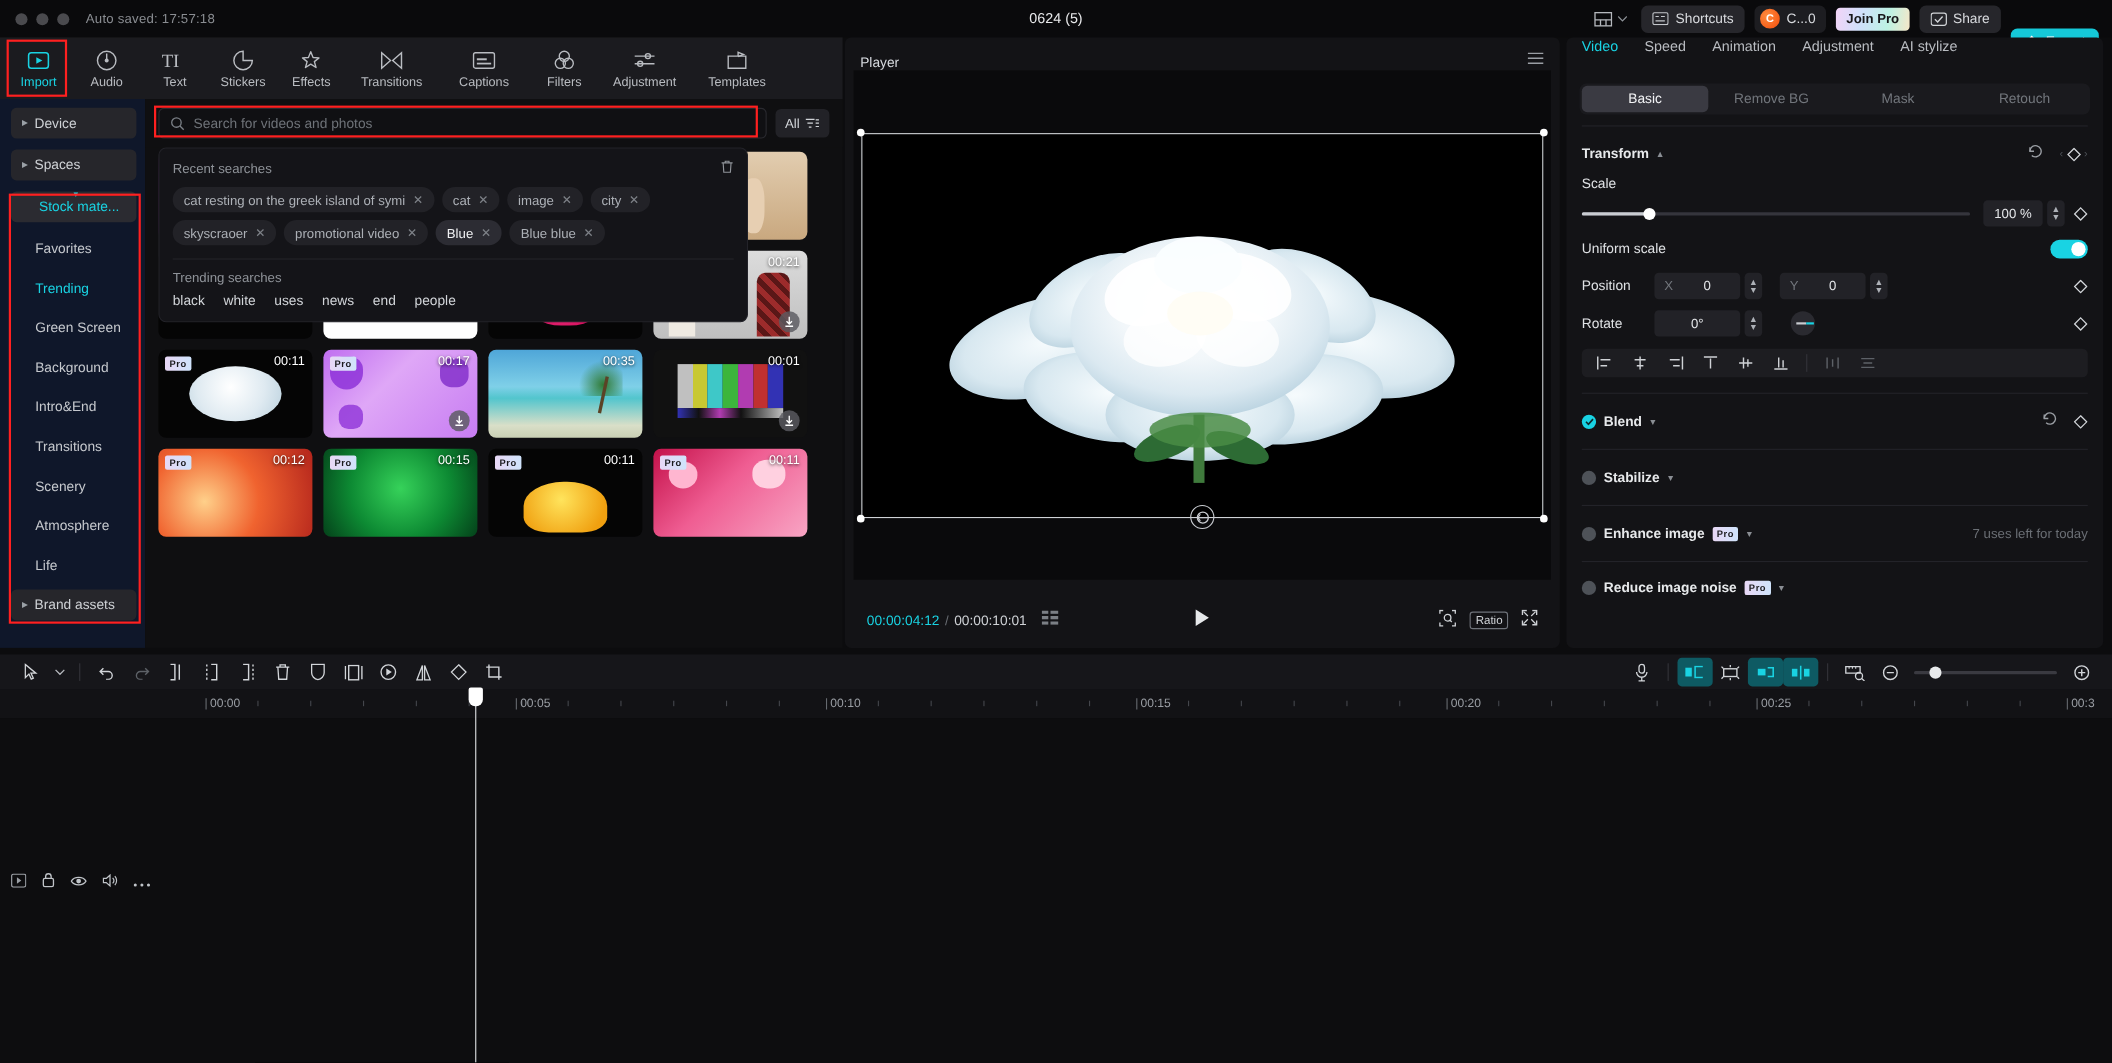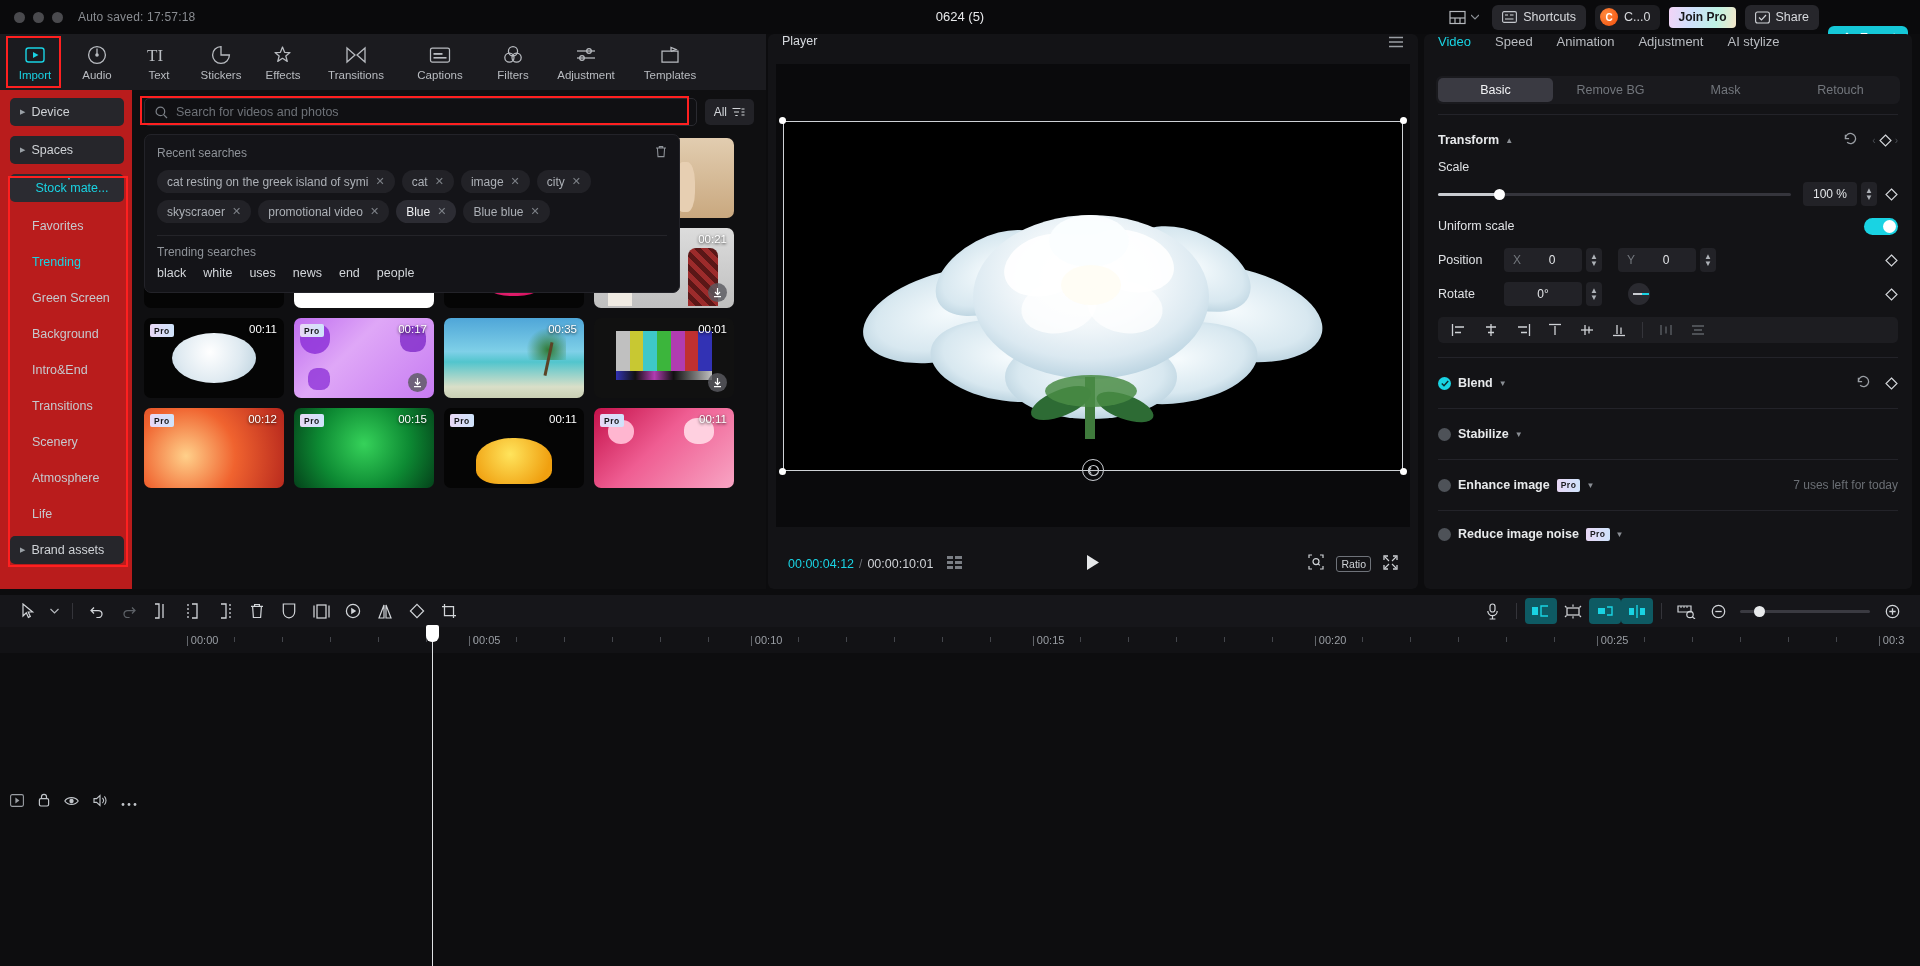--- a/index.html
+++ b/index.html
@@ -65,21 +65,21 @@
     font-size: 11.5px; color: #b9bcc1; position: relative;
   }
   .ttab.wide { width: 84px; }
   .ttab.active { color: #19d3e3; }
   .ttab .ic { height: 22px; display: flex; align-items: center; justify-content: center; }
   .redbox { position: absolute; border: 2px solid #ff2020; pointer-events: none; z-index: 40; }
 
   
   .lsidebar {
     position: absolute; left: 0; top: 90px; width: 132px; height: 499px;
-    background: #b91c1c; padding: 8px 8px 0 10px; overflow: hidden;
+    background: #0f172a; padding: 8px 8px 0 10px; overflow: hidden;
   }
   .cat {
     height: 28px; border-radius: 5px; background: #26262b; margin-bottom: 10px;
     display: flex; align-items: center; padding-left: 10px;
     font-size: 12.5px; color: #cfd2d6; cursor: pointer;
   }
   .cat .tri { font-size: 7px; margin-right: 6px; color: #9aa0a6; }
   .cat.open { background: #2b2b31; color: #19d3e3; flex-direction: column; }
   .cat.open .tri { color: #19d3e3; }
   .subitem {
@@ -140,21 +140,21 @@
     background: linear-gradient(90deg,#e8d7f5,#cfe3fb); color: #1a1a1d;
     font-size: 8.5px; font-weight: bold; display: flex; align-items: center; letter-spacing: .5px;
   }
   .dl {
     position: absolute; right: 7px; bottom: 6px; width: 19px; height: 19px; border-radius: 50%;
     background: rgba(90,90,96,.82); display: flex; align-items: center; justify-content: center;
   }
 
   
   .player { position: absolute; left: 768px; top: 34px; width: 650px; height: 555px; background: #131316; border-radius: 6px; }
-  .player-head { height: 30px; display: flex; align-items: flex-start; padding: 0 14px; justify-content: space-between; }
+  .player-head { height: 30px; display: flex; align-items: flex-end; padding: 0 14px; justify-content: space-between; }
   .player-head .lbl { font-size: 12.5px; color: #d7dadf; }
   .stage { position: absolute; left: 8px; top: 30px; width: 634px; height: 463px; background: #0a0a0c; display: flex; align-items: center; justify-content: center; }
   .canvasbox { position: relative; width: 620px; height: 350px; background: #000; }
   .sel-frame { position: absolute; inset: 0; border: 1px solid #cfd2d6; }
   .handle { position: absolute; width: 7px; height: 7px; border-radius: 50%; background: #fff; }
   .flower { position: absolute; left: 50%; top: 54%; transform: translate(-50%,-50%); }
   .reset-rot {
     position: absolute; left: 50%; bottom: 46px; transform: translateX(-50%);
     width: 22px; height: 22px; border-radius: 50%; border: 1.5px solid #c9ccd1;
     display: flex; align-items: center; justify-content: center; cursor: pointer;

